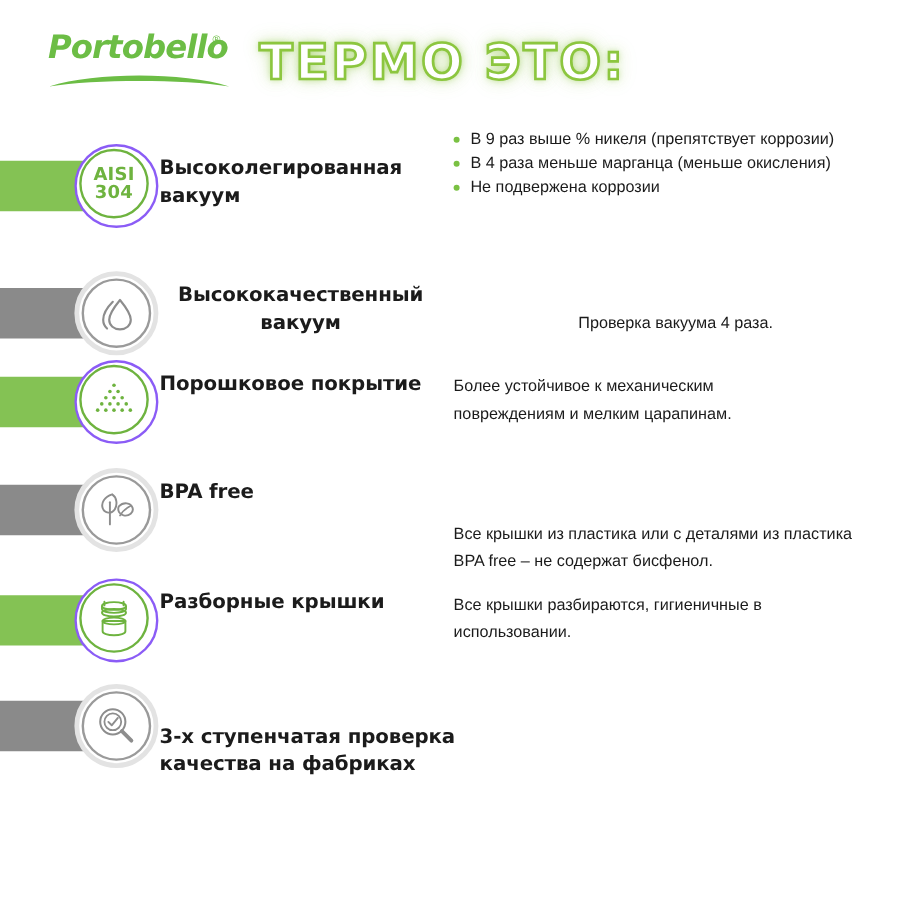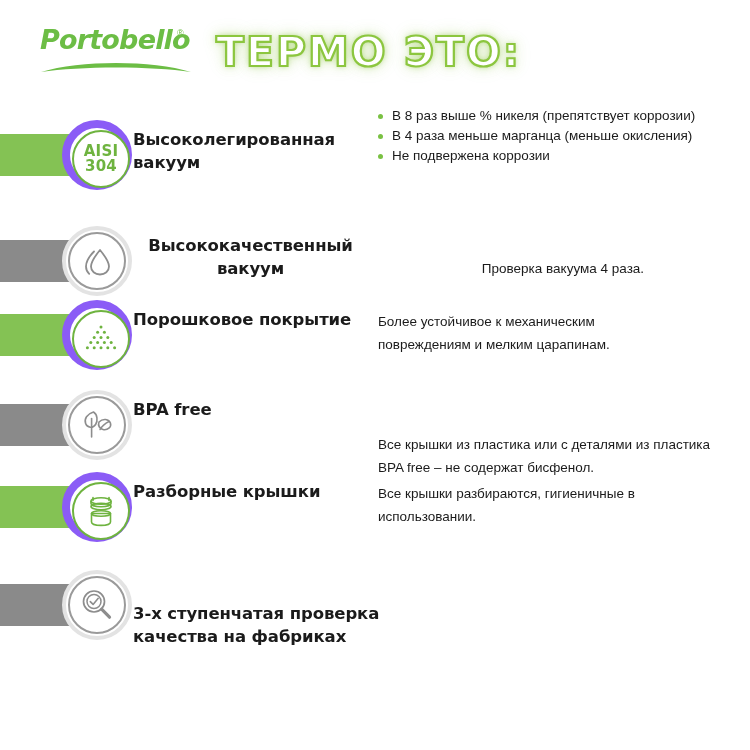--- a/index.html
+++ b/index.html
@@ -103,21 +103,21 @@
   .badge {
     position: absolute;
     left: 62px;
     top: 10px;
     width: 70px;
     height: 70px;
     border-radius: 50%;
     background: #ffffff;
     box-sizing: border-box;
   }
-  .badge.green { border: 8px solid #8b5cf6; }
+  .badge.green { border: 2px solid #8b5cf6; }
   .badge.gray  { border: 4px solid #e3e3e3; }
 
   .badge-inner {
     position: absolute;
     left: 2px;
     top: 2px;
     width: 58px;
     height: 58px;
     border-radius: 50%;
     box-sizing: border-box;
@@ -213,21 +213,21 @@
   <div class="badge green">
     <div class="badge-inner">
       <div class="badge-text">
         <div>AISI</div>
         <div>304</div>
       </div>
     </div>
   </div>
   <div class="title">Высоколегированная вакуум</div>
   <ul class="bullets">
-    <li>В 8 раз выше % никеля (препятствует коррозии)</li>
+    <li>В 9 раз выше % никеля (препятствует коррозии)</li>
     <li>В 4 раза меньше марганца (меньше окисления)</li>
     <li>Не подвержена коррозии</li>
   </ul>
 </div>
 
 <div class="row" style="top:216px;text-align:center;">
   <div class="bar gray"></div>
   <div class="badge gray">
     <div class="badge-inner">
       <svg width="36" height="36" viewBox="0 0 36 36">
@@ -278,21 +278,21 @@
         <path d="M13.6 10.5 L 13.6 29" fill="none" stroke="#8d8d8d" stroke-width="1.6" stroke-linecap="round"></path>
         <path d="M21 14 C 25 10, 31 11, 32.4 15 C 33.8 19, 29.5 22.5, 25 21.5 C 21.6 20.7, 19.6 17.5, 21 14 Z" fill="none" stroke="#8d8d8d" stroke-width="1.6"></path>
         <path d="M31 13.5 C 27 15.5, 24 18, 22 21.6" fill="none" stroke="#8d8d8d" stroke-width="1.4" stroke-linecap="round"></path>
       </svg>
     </div>
   </div>
   <div class="title">BPA free</div>
   <div class="desc" style="top:20px;width:340px;margin-top:33px;">Все крышки из пластика или с деталями из пластика BPA free – не содержат бисфенол.</div>
 </div>
 
-<div class="row" style="top:462px;">
+<div class="row" style="top:472px;">
   <div class="bar green"></div>
   <div class="badge green">
     <div class="badge-inner">
       <svg width="36" height="34" viewBox="0 0 36 34">
         <path d="M10 6.5 L 10 3.5 M 26 6.5 L 26 3.5" stroke="#6eb33f" stroke-width="1.6" fill="none" stroke-linecap="round"></path>
         <ellipse cx="18" cy="7" rx="10" ry="3.2" fill="none" stroke="#6eb33f" stroke-width="1.6"></ellipse>
         <path d="M8 7 L 8 9.5 C 8 11.3, 12.5 12.7, 18 12.7 C 23.5 12.7, 28 11.3, 28 9.5 L 28 7" fill="none" stroke="#6eb33f" stroke-width="1.6"></path>
         <ellipse cx="18" cy="12.6" rx="10" ry="3.2" fill="none" stroke="#6eb33f" stroke-width="1.6"></ellipse>
         <path d="M8.5 19.5 L 27.5 19.5 L 27.5 28 C 27.5 30, 23.3 31.4, 18 31.4 C 12.7 31.4, 8.5 30, 8.5 28 Z" fill="none" stroke="#6eb33f" stroke-width="1.6" stroke-linejoin="round"></path>
         <ellipse cx="18" cy="19.5" rx="9.5" ry="2.8" fill="none" stroke="#6eb33f" stroke-width="1.6"></ellipse>

